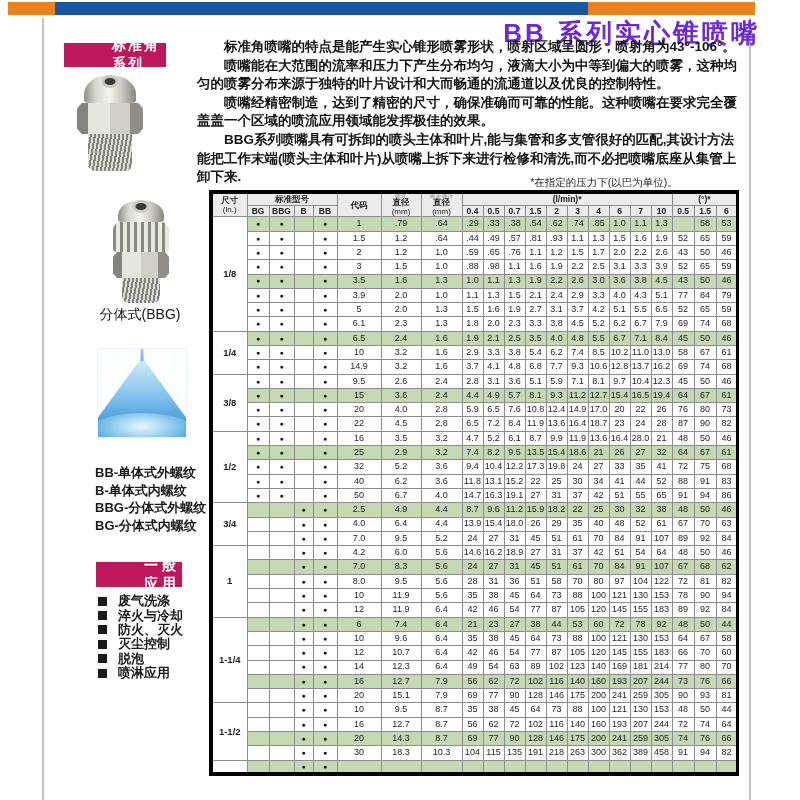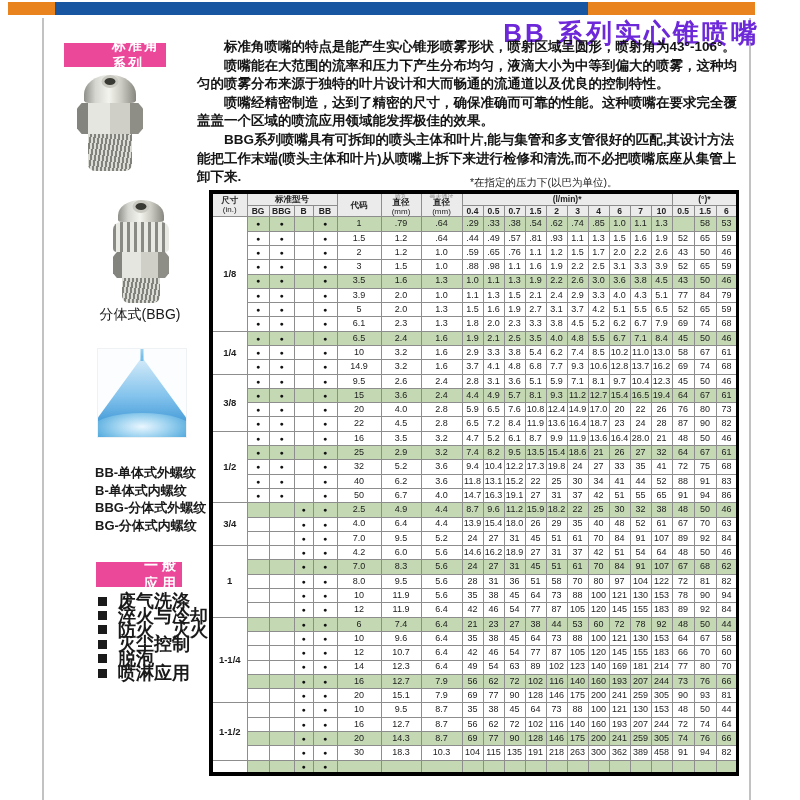--- a/index.html
+++ b/index.html
@@ -13,21 +13,21 @@
   .topbar .seg-blue { width:533px; background:#1856a2; }
   .topbar .seg-orange-r { flex:1; background:#e8831d; }
 
   .vline { position:absolute; width:1.5px; background:#c2c2c2; top:18px; bottom:0; }
   .vline.left { left:42px; }
   .vline.right { left:749px; }
 
   .title { position:absolute; top:16px; left:0; width:760px; text-align:right;
            font-size:26px; font-weight:bold; letter-spacing:3px; color:#6d28d9; }
 
-  .badge { position:absolute; background:#ec4899; color:#fff; font-weight:bold;
+  .badge { position:absolute; background:#be185d; color:#fff; font-weight:bold;
            display:flex; align-items:center; justify-content:center; z-index:5;padding-left:48px; }
   .badge-series { left:64px; top:43px; width:102px; height:24px; font-size:14px; letter-spacing:2px; }
   .badge-apps   { left:96px; top:562px; width:86px; height:25px; font-size:14px; letter-spacing:4px; }
   .badge-perf   { left:205px; top:168px; width:122px; height:24px; font-size:13.5px; letter-spacing:1px; }
 
   
   .nozzle { position:absolute; display:flex; flex-direction:column; align-items:center; }
   .nozzle1 { left:77px; top:75px; width:66px; height:96px; }
   .nozzle2 { left:113px; top:200px; width:56px; height:103px; }
   .metal    { background:linear-gradient(90deg,#8f8f89 0%,#d6d6d0 22%,#f4f4ee 48%,#cbcbc3 72%,#87877f 100%); }
@@ -55,30 +55,30 @@
            background:#fbfdff; border:1px solid #eef2f5; overflow:hidden; }
   .spray .jet { position:absolute; left:50%; top:0; width:3px; height:12px; transform:translateX(-50%);
                 background:linear-gradient(180deg,#9fd2ef,#5fb4e6); }
   .spray .cone { position:absolute; left:-4px; right:-4px; top:8px; bottom:14px;
                  clip-path:polygon(50% 0,0 100%,100% 100%);
                  background:linear-gradient(180deg,rgba(150,205,240,.35) 0%,rgba(90,175,230,.75) 60%,rgba(60,150,215,.95) 100%); }
   .spray .pool { position:absolute; left:-8px; right:-8px; bottom:-10px; height:34px; border-radius:50%;
                  background:radial-gradient(ellipse at 50% 40%, #eaf7ff 0%, #9ed3f0 35%, #47a3da 75%, #2f8cc8 100%); }
 
   .thread-list { position:absolute; left:95px; top:464px; font-size:13px; font-weight:600; line-height:17.5px; }
-  .app-list { position:absolute; left:98px; top:594px; font-size:18px; font-weight:600; }
+  .app-list { position:absolute; left:98px; top:594px; font-size:13px; font-weight:600; }
   .app-item { display:flex; align-items:center; height:14.4px; }
   .app-item .sq { width:9px; height:9px; background:#1a1a1a; margin-right:11px; flex:none; }
 
   
   .intro { position:absolute; left:197px; top:38px; width:549px; font-size:13.5px;
            font-weight:600; line-height:18.6px; color:#151515; }
   .intro p { text-indent:2em; }
 
-  .note { position:absolute; left:470px; top:176px; width:268px; text-align:left;
+  .note { position:absolute; left:470px; top:176px; width:268px; text-align:center;
           font-size:10.5px; color:#222; }
 
   
   .table-wrap { position:absolute; left:209px; top:190px; width:530px; height:610px; overflow:hidden; }
   table { border-collapse:collapse; table-layout:fixed; width:527px; background:#fff; }
   th, td { border:1px solid #8d8d8d; text-align:center; vertical-align:middle;
            padding:0; font-size:9px; line-height:1.05; white-space:nowrap; overflow:hidden; }
   table { border:4px solid #000000; }
   thead th { background:#ebebeb; font-weight:bold; height:10px; font-size:8.5px; color:#222; }
   .cliptop { height:4px; overflow:hidden; font-size:6px; line-height:7px; color:#8a8a8a; font-weight:normal; }

